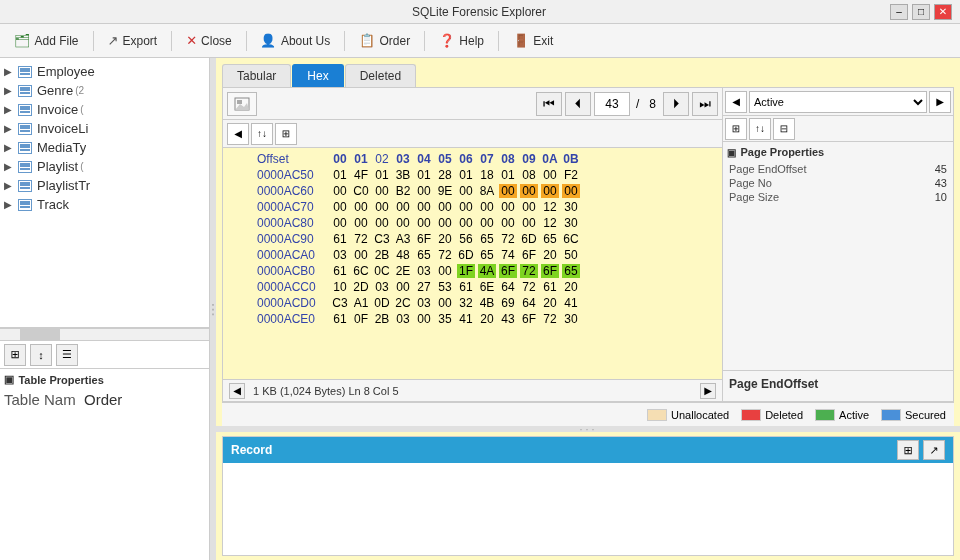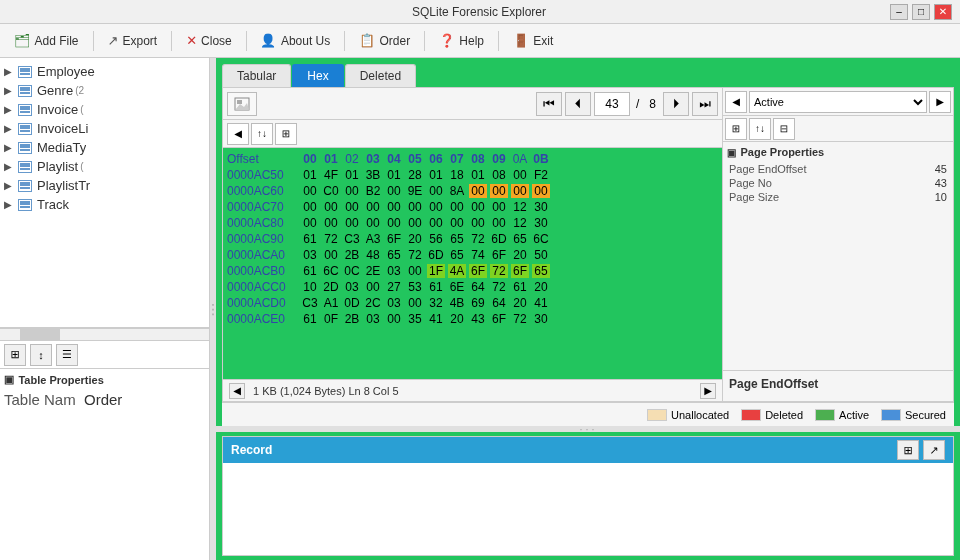--- a/index.html
+++ b/index.html
@@ -47,21 +47,21 @@
     .tool-btn { width: 22px; height: 22px; border: 1px solid #bbb; background: #f0f0f0; cursor: pointer; display: flex; align-items: center; justify-content: center; font-size: 11px; }
     .bottom-left-content { padding: 4px; flex: 1; overflow: hidden; }
     .section-title { font-size: 11px; font-weight: bold; color: #333; margin-bottom: 4px; display: flex; align-items: center; gap: 4px; }
     .prop-row { display: flex; padding: 1px 0; font-size: 15px; }
     .prop-label { color: #555; width: 80px; }
     .prop-value { color: #333; flex: 1; overflow: hidden; text-overflow: ellipsis; white-space: nowrap; }
     .table-name-section { border-top: 1px solid #ccc; padding: 4px; }
     .table-name-label { font-size: 11px; color: #555; margin-top: 2px; }
 
     
-    .right-area { flex: 1; display: flex; flex-direction: column; overflow: hidden; background: #22c55e; }
+    .right-area { flex: 1; display: flex; flex-direction: column; overflow: hidden; background: #fef9c3; }
 
     
     .tabs-bar { display: flex; align-items: center; padding: 6px 6px 0; gap: 0; border-bottom: 0; }
     .tab { padding: 4px 14px; font-size: 12px; cursor: pointer; border: 1px solid #ccc; border-bottom: none; background: #e8e8e8; color: #333; border-radius: 3px 3px 0 0; margin-right: 1px; }
     .tab.active { background: #1a7fd4; color: #fff; border-color: #1a7fd4; }
 
     
     .hex-panel { flex: 1; display: flex; flex-direction: column; overflow: hidden; border-right: 1px solid #ccc; }
     .hex-toolbar { height: 32px; display: flex; align-items: center; padding: 2px 4px; gap: 4px; border-bottom: 1px solid #ccc; background: #f5f5f5; }
     .nav-btn { width: 26px; height: 24px; border: 1px solid #bbb; background: #f0f0f0; cursor: pointer; display: flex; align-items: center; justify-content: center; font-size: 13px; }
@@ -107,21 +107,21 @@
     
     .splitter-v { width: 6px; background: #e0e0e0; cursor: col-resize; display: flex; align-items: center; justify-content: center; }
     .splitter-v::after { content: '⋮'; color: #aaa; font-size: 14px; }
     .splitter-h { height: 6px; background: #e0e0e0; cursor: row-resize; display: flex; align-items: center; justify-content: center; }
     .splitter-h::after { content: '···'; color: #aaa; font-size: 12px; letter-spacing: 2px; }
     .hex-area-wrapper { flex: 1; display: flex; flex-direction: column; overflow: hidden; margin: 0 6px; border: 1px solid #ccc; }
     .hex-main { display: flex; flex: 1; overflow: hidden; }
 
     .nav-area { display: flex; align-items: center; gap: 3px; margin-left: auto; }
 
-    .hex-row-container { flex: 1; overflow: hidden; padding: 3px 4px; }
+    .hex-row-container { flex: 1; overflow: hidden; padding: 3px 4px; margin-left: 30px; }
   </style>
 </head>
 <body>
 
 <div class="title-bar">
   <div style="width:60px;"></div>
   <div class="title-bar-title">SQLite Forensic Explorer</div>
   <div class="title-bar-controls">
     <button class="title-btn">–</button>
     <button class="title-btn">□</button>
@@ -347,21 +347,21 @@
                   <span class="hex-byte" style="color: rgb(51, 68, 170); font-weight: bold;">00</span>
                   <span class="hex-byte" style="color: rgb(51, 68, 170); font-weight: bold;">01</span>
                   <span class="hex-byte" style="color: rgb(51, 68, 170); font-weight: normal;">02</span>
                   <span class="hex-byte" style="color: rgb(51, 68, 170); font-weight: bold;">03</span>
                   <span class="hex-byte" style="color: rgb(51, 68, 170); font-weight: bold;">04</span>
                   <span class="hex-byte" style="color: rgb(51, 68, 170); font-weight: bold;">05</span>
                   <span class="hex-byte" style="color: rgb(51, 68, 170); font-weight: bold;">06</span>
                   <span class="hex-byte" style="color: rgb(51, 68, 170); font-weight: bold;">07</span>
                   <span class="hex-byte" style="color: rgb(51, 68, 170); font-weight: bold;">08</span>
                   <span class="hex-byte" style="color: rgb(51, 68, 170); font-weight: bold;">09</span>
-                  <span class="hex-byte" style="color: rgb(51, 68, 170); font-weight: normal;">0A</span>
+                  <span class="hex-byte" style="color: rgb(51, 68, 170); font-weight: bold;">0A</span>
                   <span class="hex-byte" style="color: rgb(51, 68, 170); font-weight: bold;">0B</span>
                 </div>
               </div>
               <div class="hex-row">
                 <span class="hex-offset">0000AC50</span>
                 <div class="hex-bytes">
                   <span class="hex-byte">01</span>
                   <span class="hex-byte">4F</span>
                   <span class="hex-byte">01</span>
                   <span class="hex-byte">3B</span>

